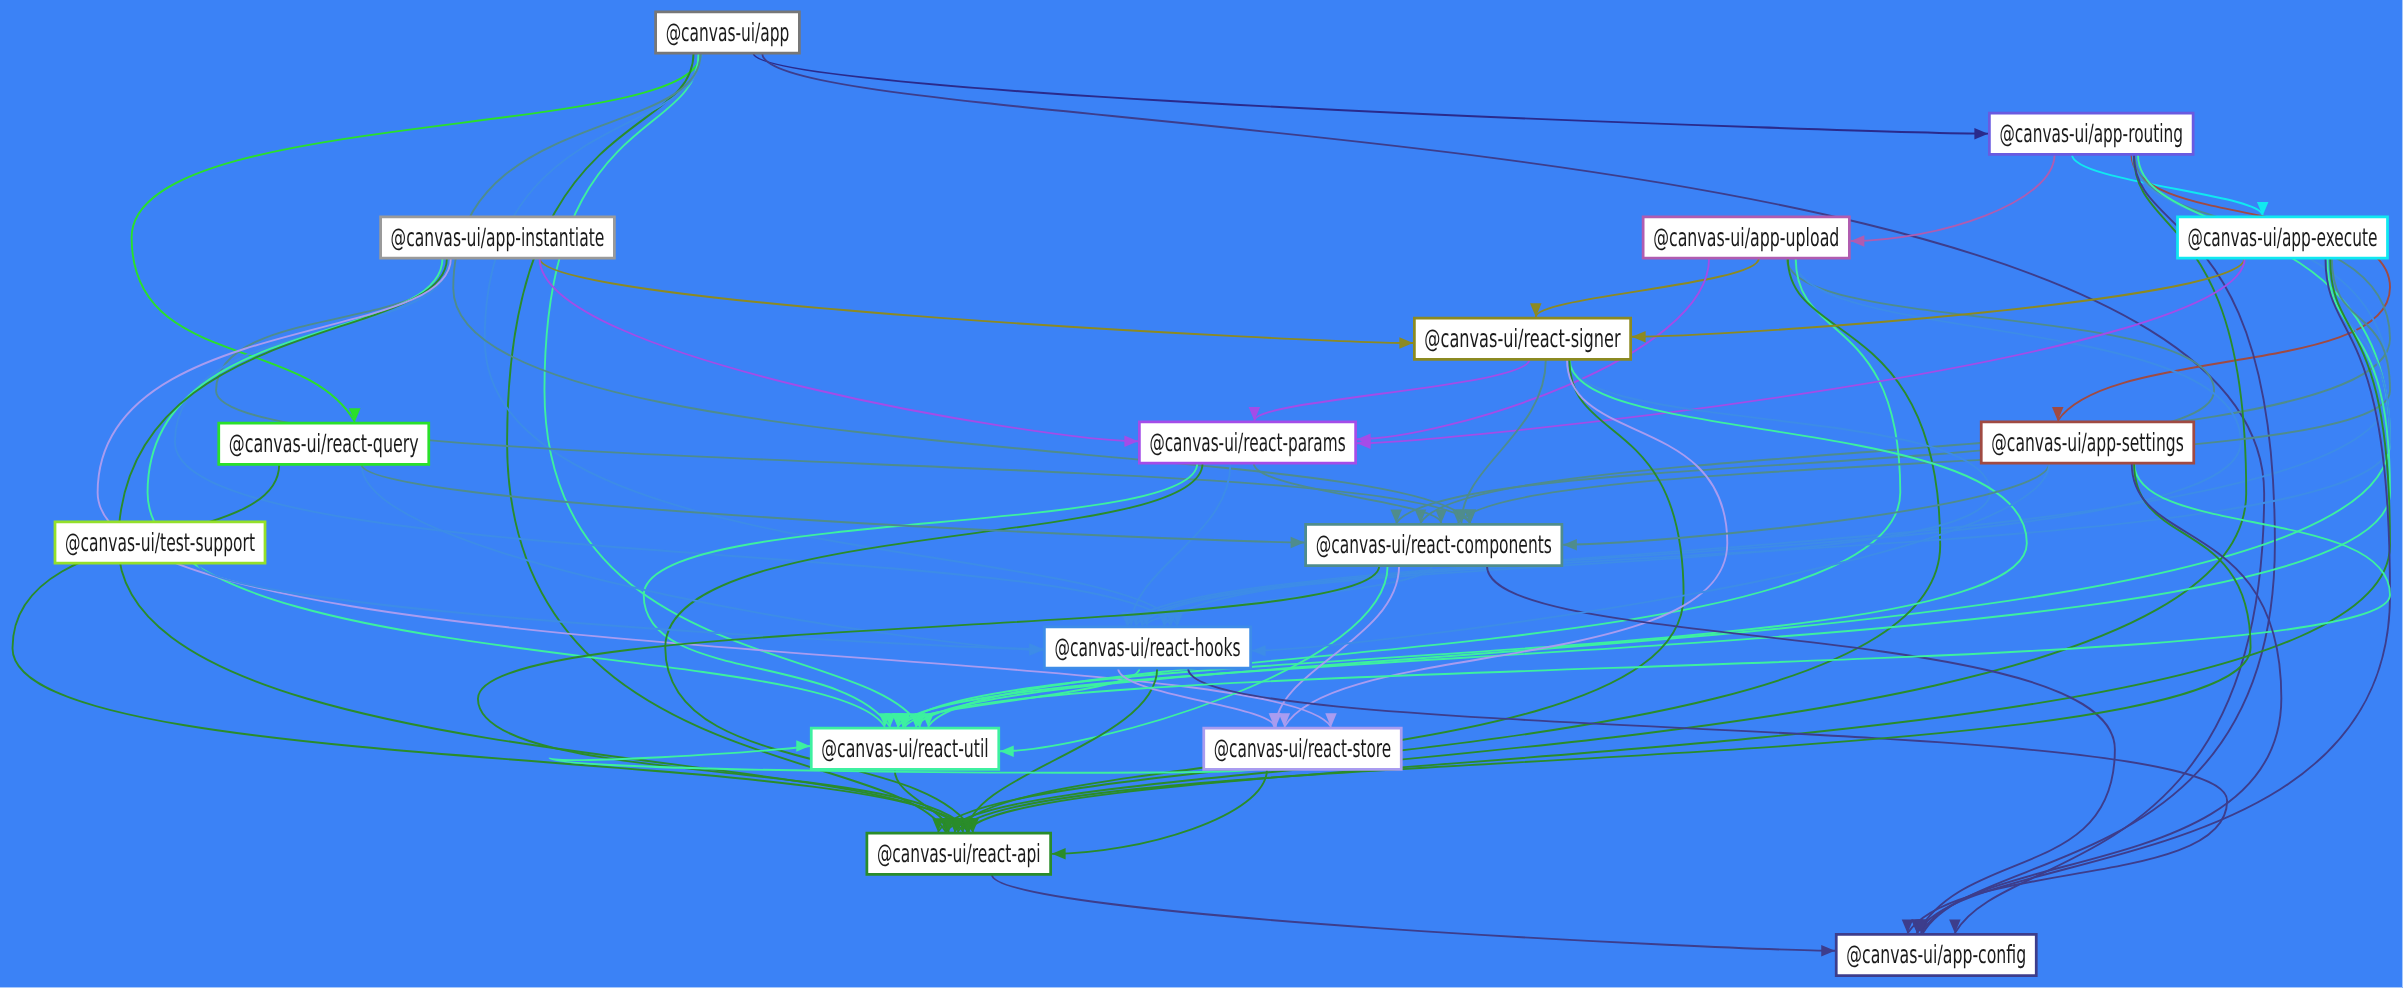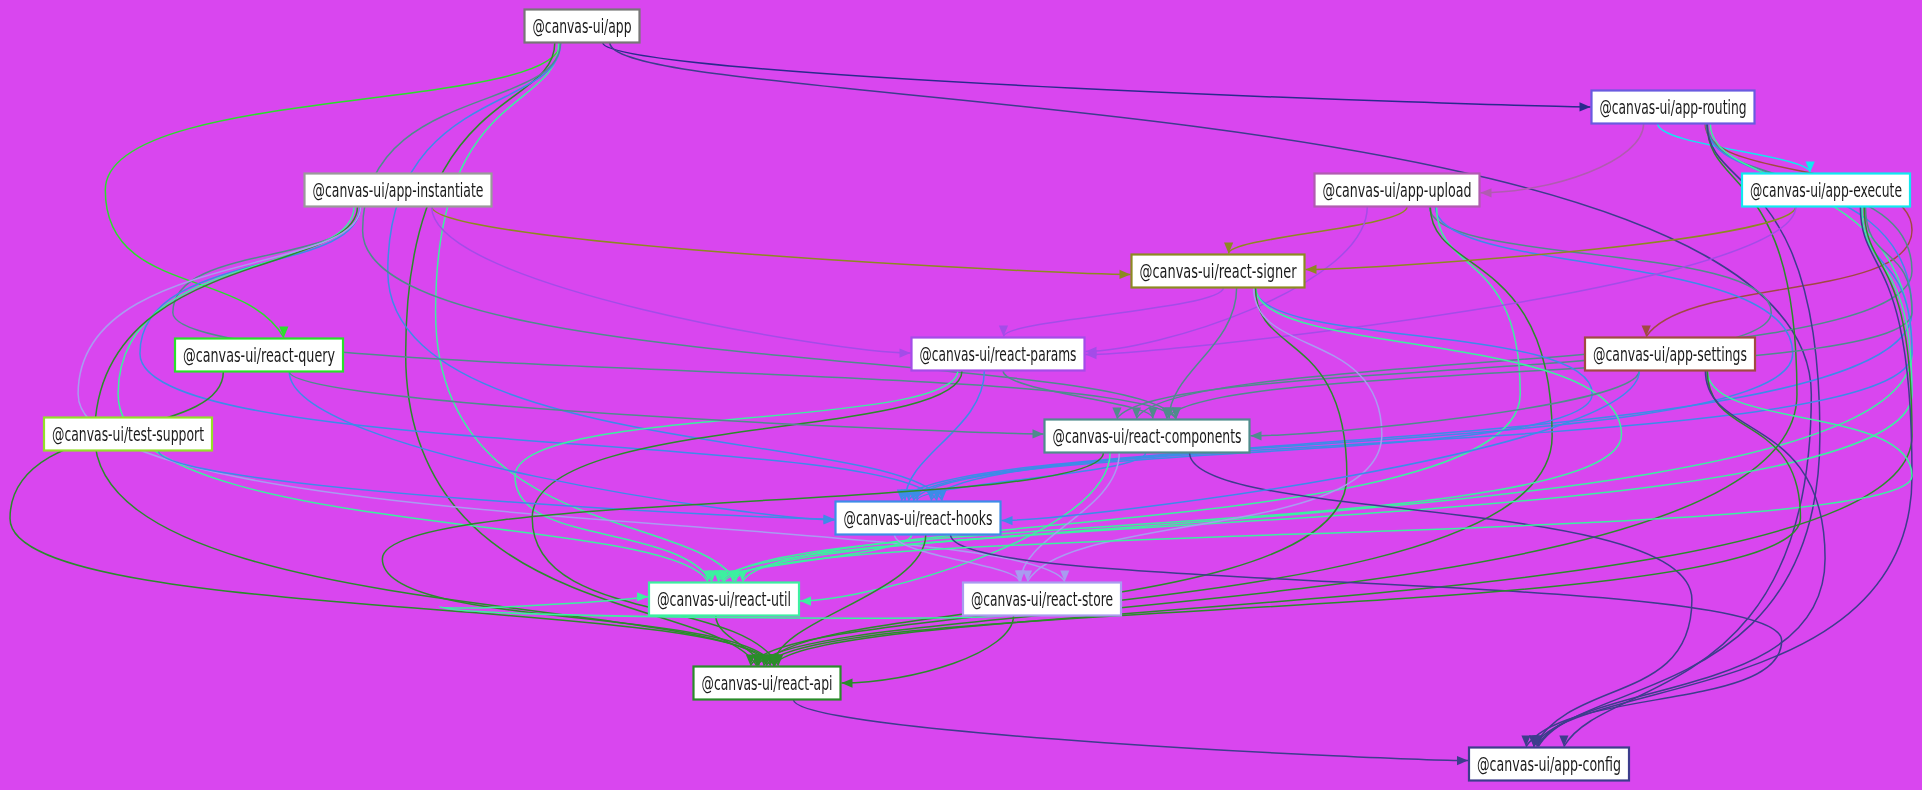--- a/index.html
+++ b/index.html
@@ -10,21 +10,21 @@
   body {
     font-family: "DejaVu Sans", sans-serif;
     width: 1922px;
     height: 790px;
     overflow: hidden;
   }
   #graph-root {
     position: relative;
     width: 1922px;
     height: 790px;
-    background: #d946ef;
+    background: #3b82f6;
   }
   svg#graph-svg {
     position: absolute;
     top: 0;
     left: 0;
     width: 1922px;
     height: 790px;
     display: block;
   }
   .node-box {

